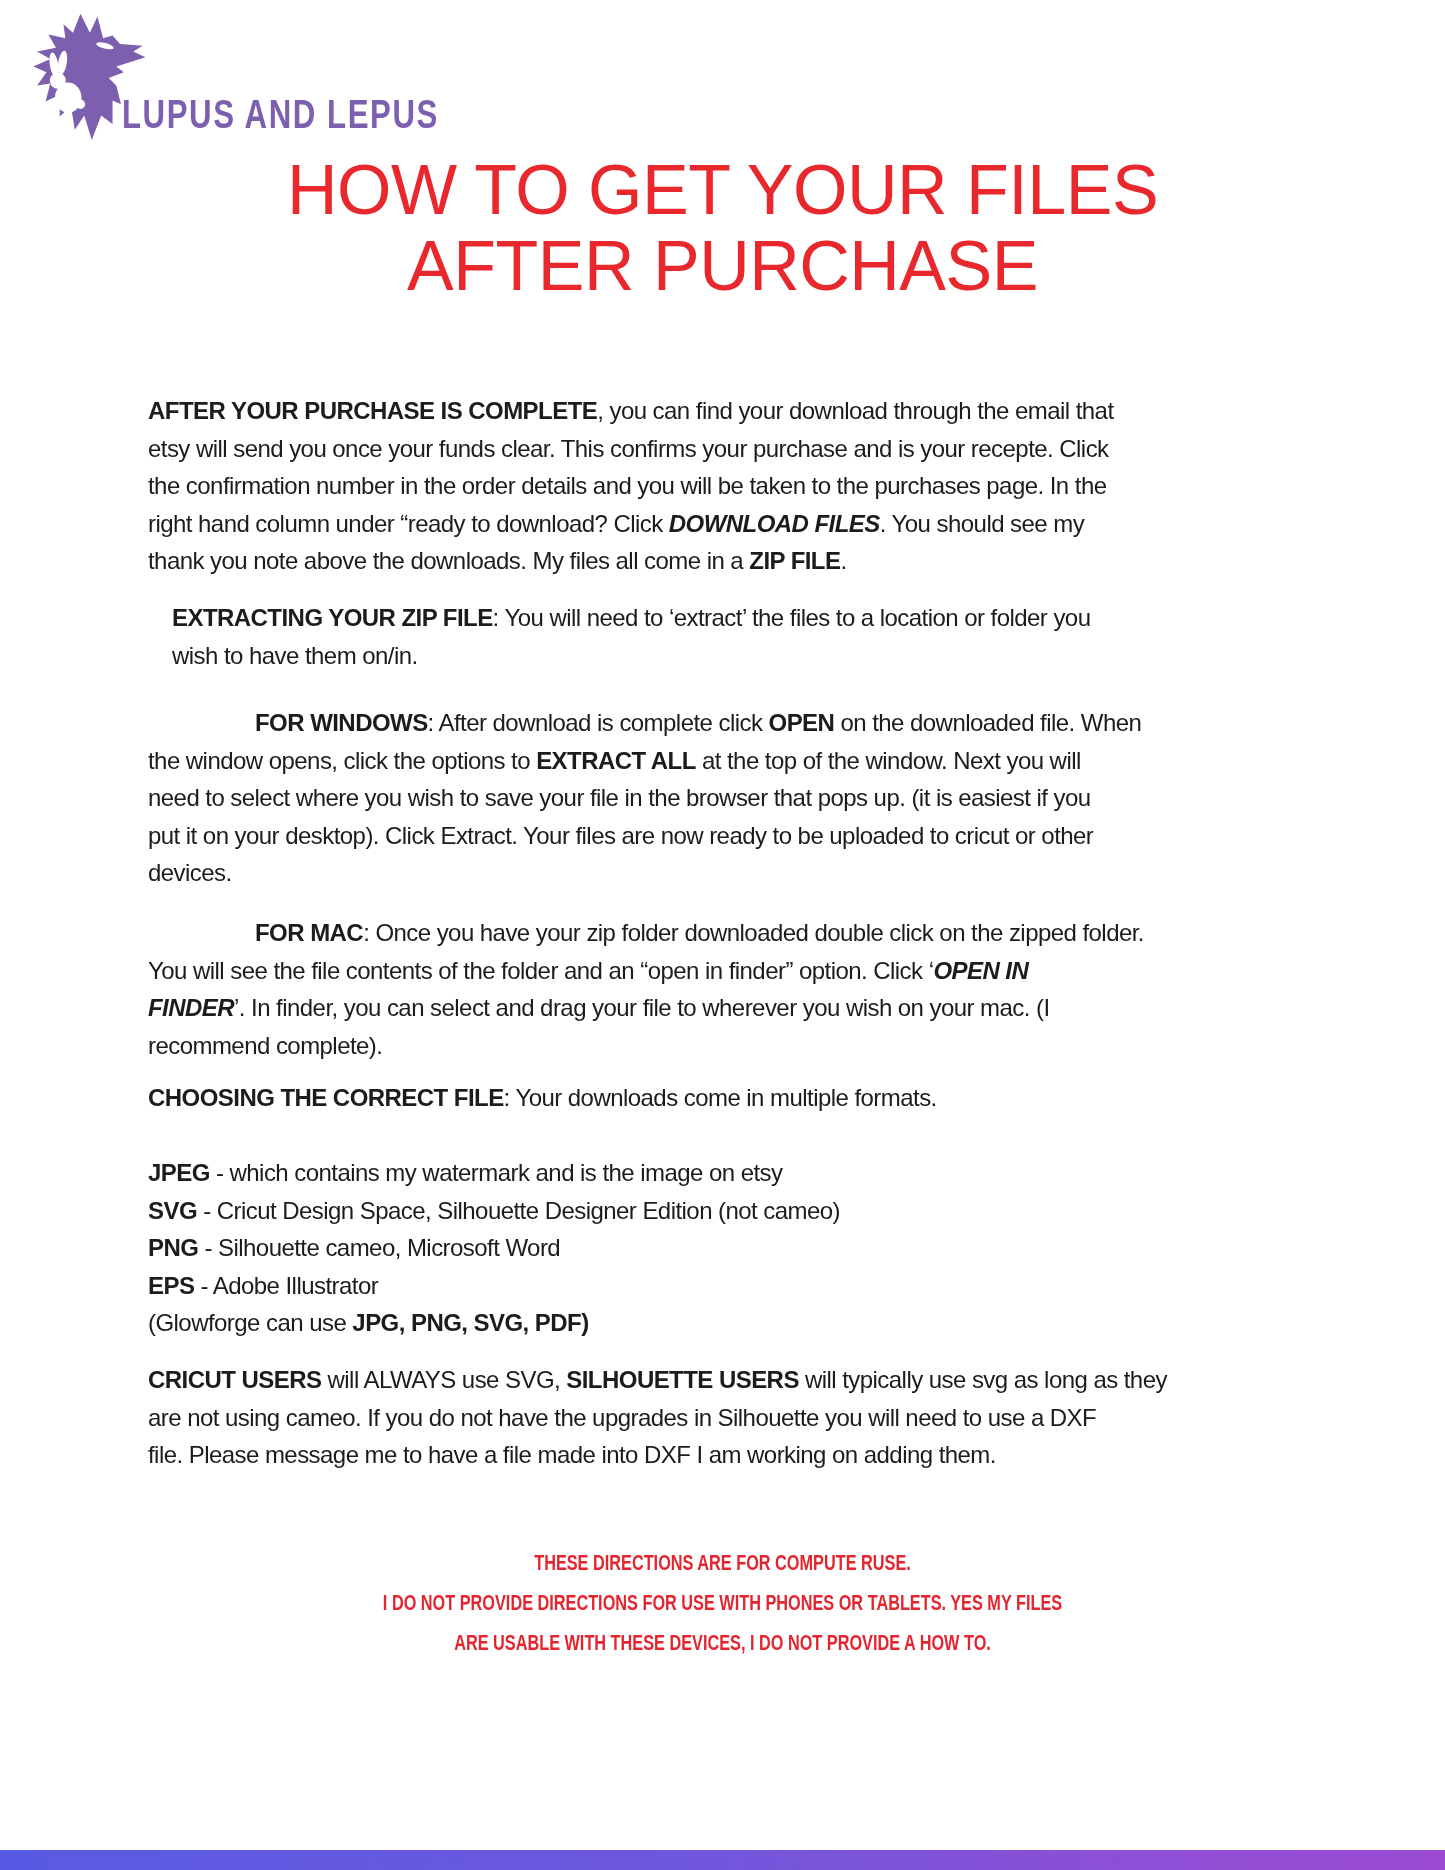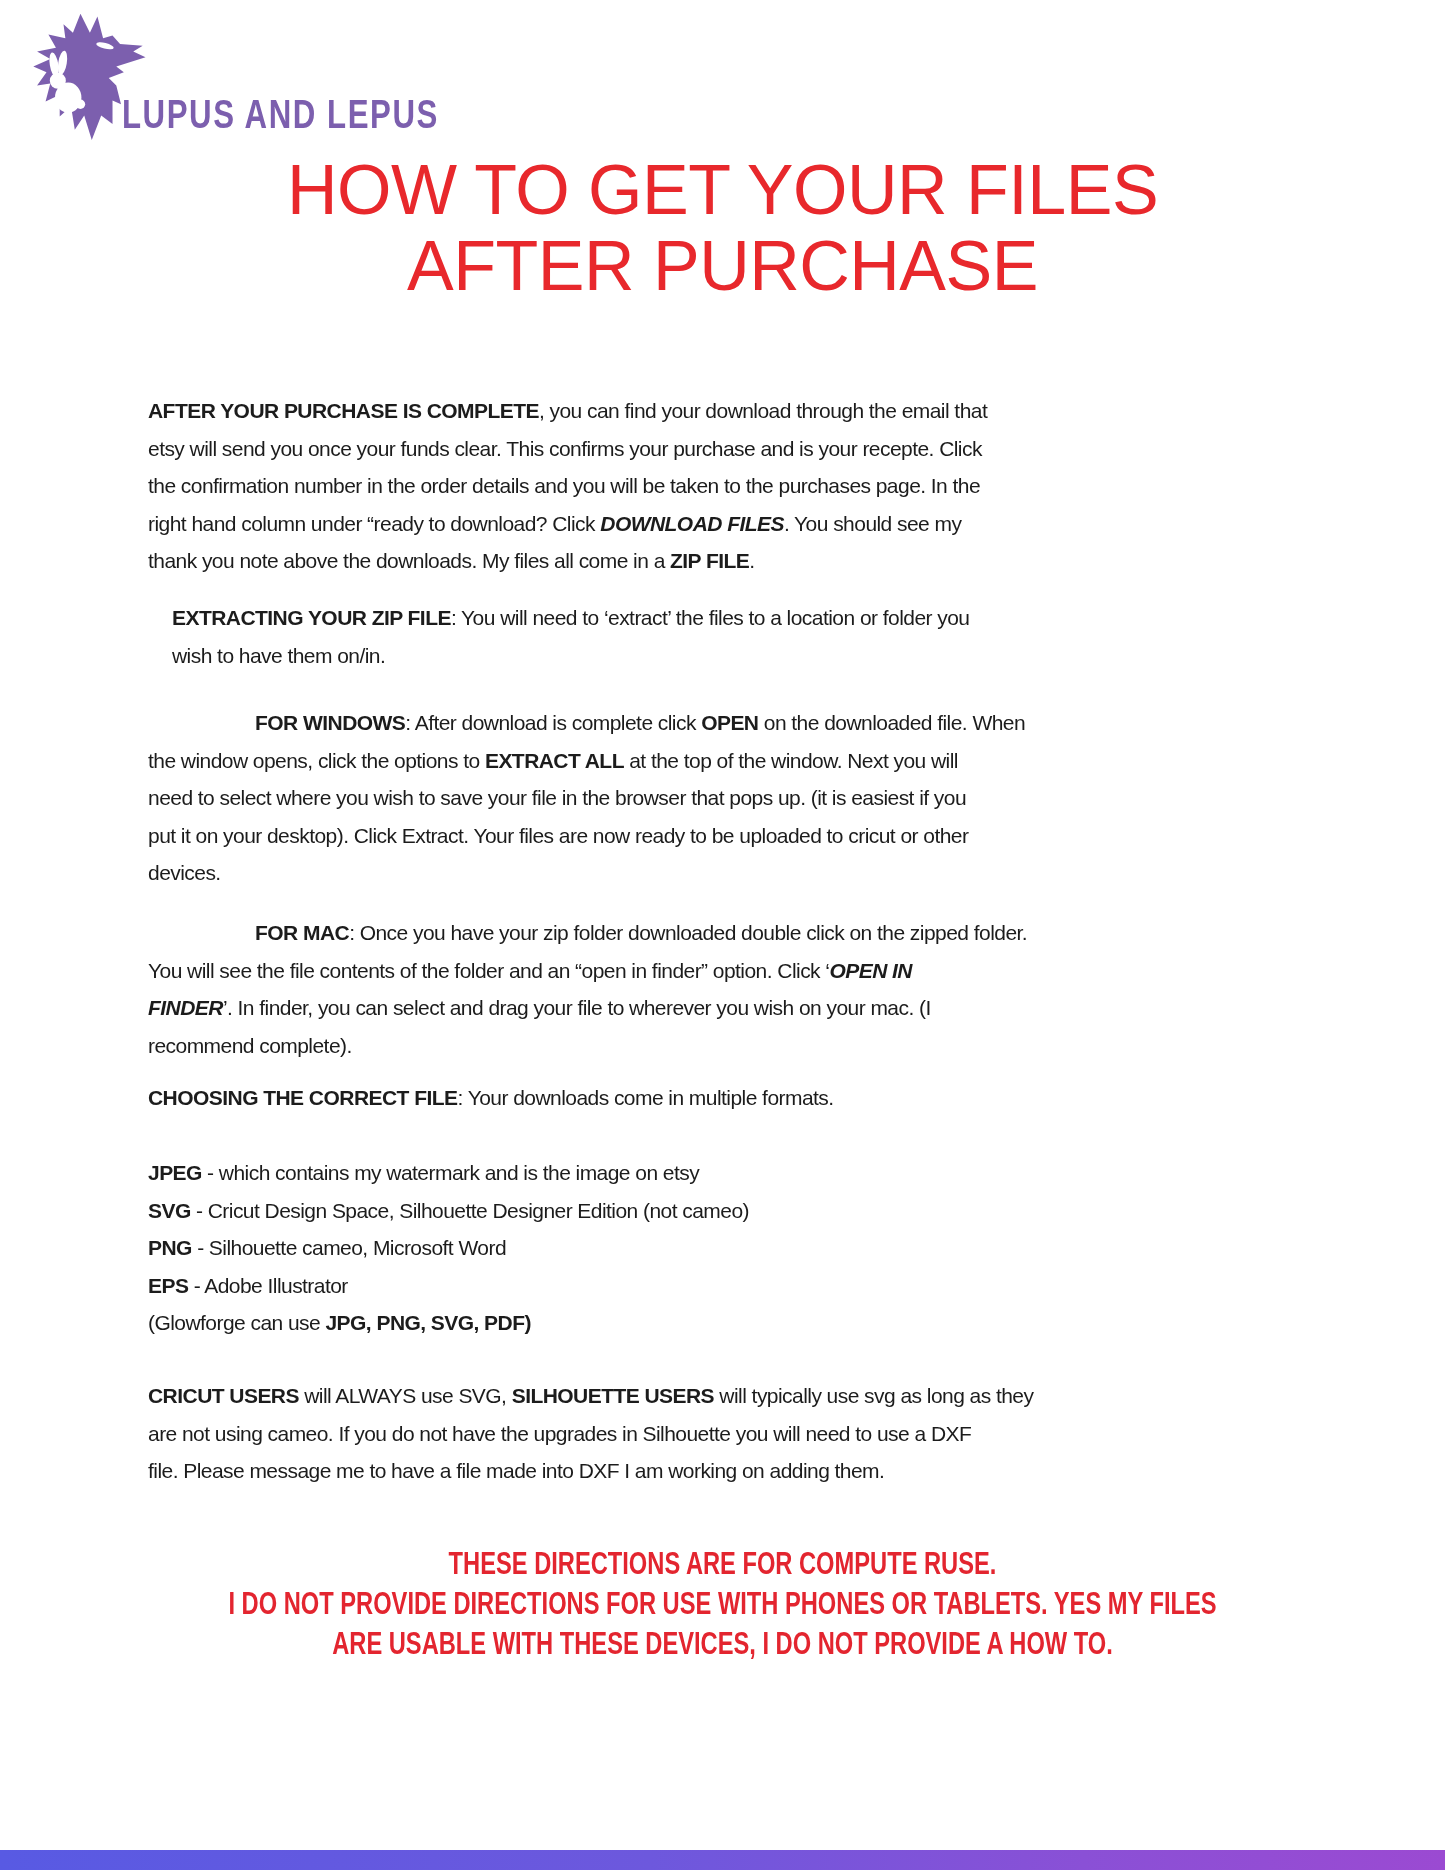--- a/index.html
+++ b/index.html
@@ -23,31 +23,31 @@
   }
   
   .doc-title{
     position:absolute;left:0;top:152px;width:1445px;
     text-align:center;font-size:70px;line-height:76px;
     color:#e8282c;letter-spacing:-0.5px;
   }
   
   .para{
     position:absolute;left:148px;width:1230px;
-    font-size:21px;line-height:37.5px;letter-spacing:-0.55px;
+    font-size:24px;line-height:37.5px;letter-spacing:-0.55px;
     color:#1c1c1c;
   }
   .para .line{white-space:nowrap;}
   .para .line.indent{padding-left:107px;}
   .b{font-weight:bold;}
   .i{font-style:italic;}
   
   .para.warning{
     left:0;width:1445px;text-align:center;
-    font-size:32px;line-height:40px;font-weight:bold;
+    font-size:22px;line-height:40px;font-weight:bold;
     color:#e3252f;letter-spacing:0;
   }
   .para.warning .line{transform:scaleX(0.74);transform-origin:center;}
   
   .footer-bar{
     position:absolute;left:0;bottom:0;width:1445px;height:20px;
     background:linear-gradient(90deg,#585ae3 0%,#6d58dd 45%,#8a50d6 75%,#9b4ad2 100%);
   }
 </style>
 </head>
@@ -103,21 +103,21 @@
       <div class="para" style="top: 1079px;">
         <div class="line"><span class="b">CHOOSING THE CORRECT FILE</span><span>: Your downloads come in multiple formats.</span></div>
       </div>
       <div class="para" style="top: 1154px;">
         <div class="line"><span class="b">JPEG</span><span> - which contains my watermark and is the image on etsy</span></div>
         <div class="line"><span class="b">SVG</span><span> - Cricut Design Space, Silhouette Designer Edition (not cameo)</span></div>
         <div class="line"><span class="b">PNG</span><span> - Silhouette cameo, Microsoft Word</span></div>
         <div class="line"><span class="b">EPS</span><span> - Adobe Illustrator</span></div>
         <div class="line"><span>(Glowforge can use </span><span class="b">JPG, PNG, SVG, PDF)</span></div>
       </div>
-      <div class="para" style="top: 1361px; margin-top: 16px;">
+      <div class="para" style="top: 1361px;">
         <div class="line"><span class="b">CRICUT USERS</span><span> will ALWAYS use SVG, </span><span class="b">SILHOUETTE USERS</span><span> will typically use svg as long as they</span></div>
         <div class="line"><span>are not using cameo. If you do not have the upgrades in Silhouette you will need to use a DXF</span></div>
         <div class="line"><span>file. Please message me to have a file made into DXF I am working on adding them.</span></div>
       </div>
       <div class="para warning" style="top: 1543px;">
         <div class="line"><span>THESE DIRECTIONS ARE FOR COMPUTE RUSE.</span></div>
         <div class="line"><span>I DO NOT PROVIDE DIRECTIONS FOR USE WITH PHONES OR TABLETS. YES MY FILES</span></div>
         <div class="line"><span>ARE USABLE WITH THESE DEVICES, I DO NOT PROVIDE A HOW TO.</span></div>
       </div>
     </div>

